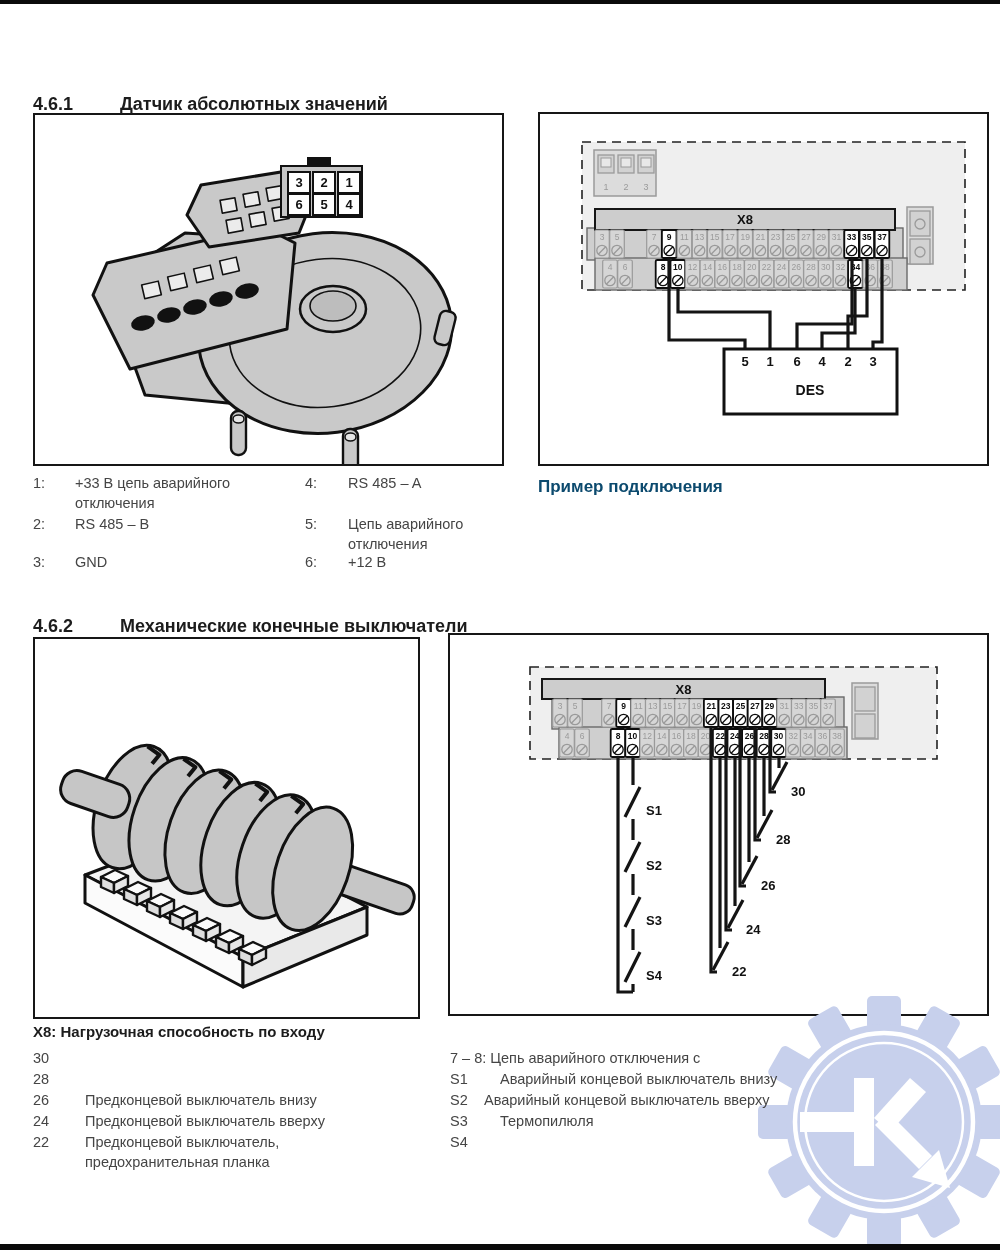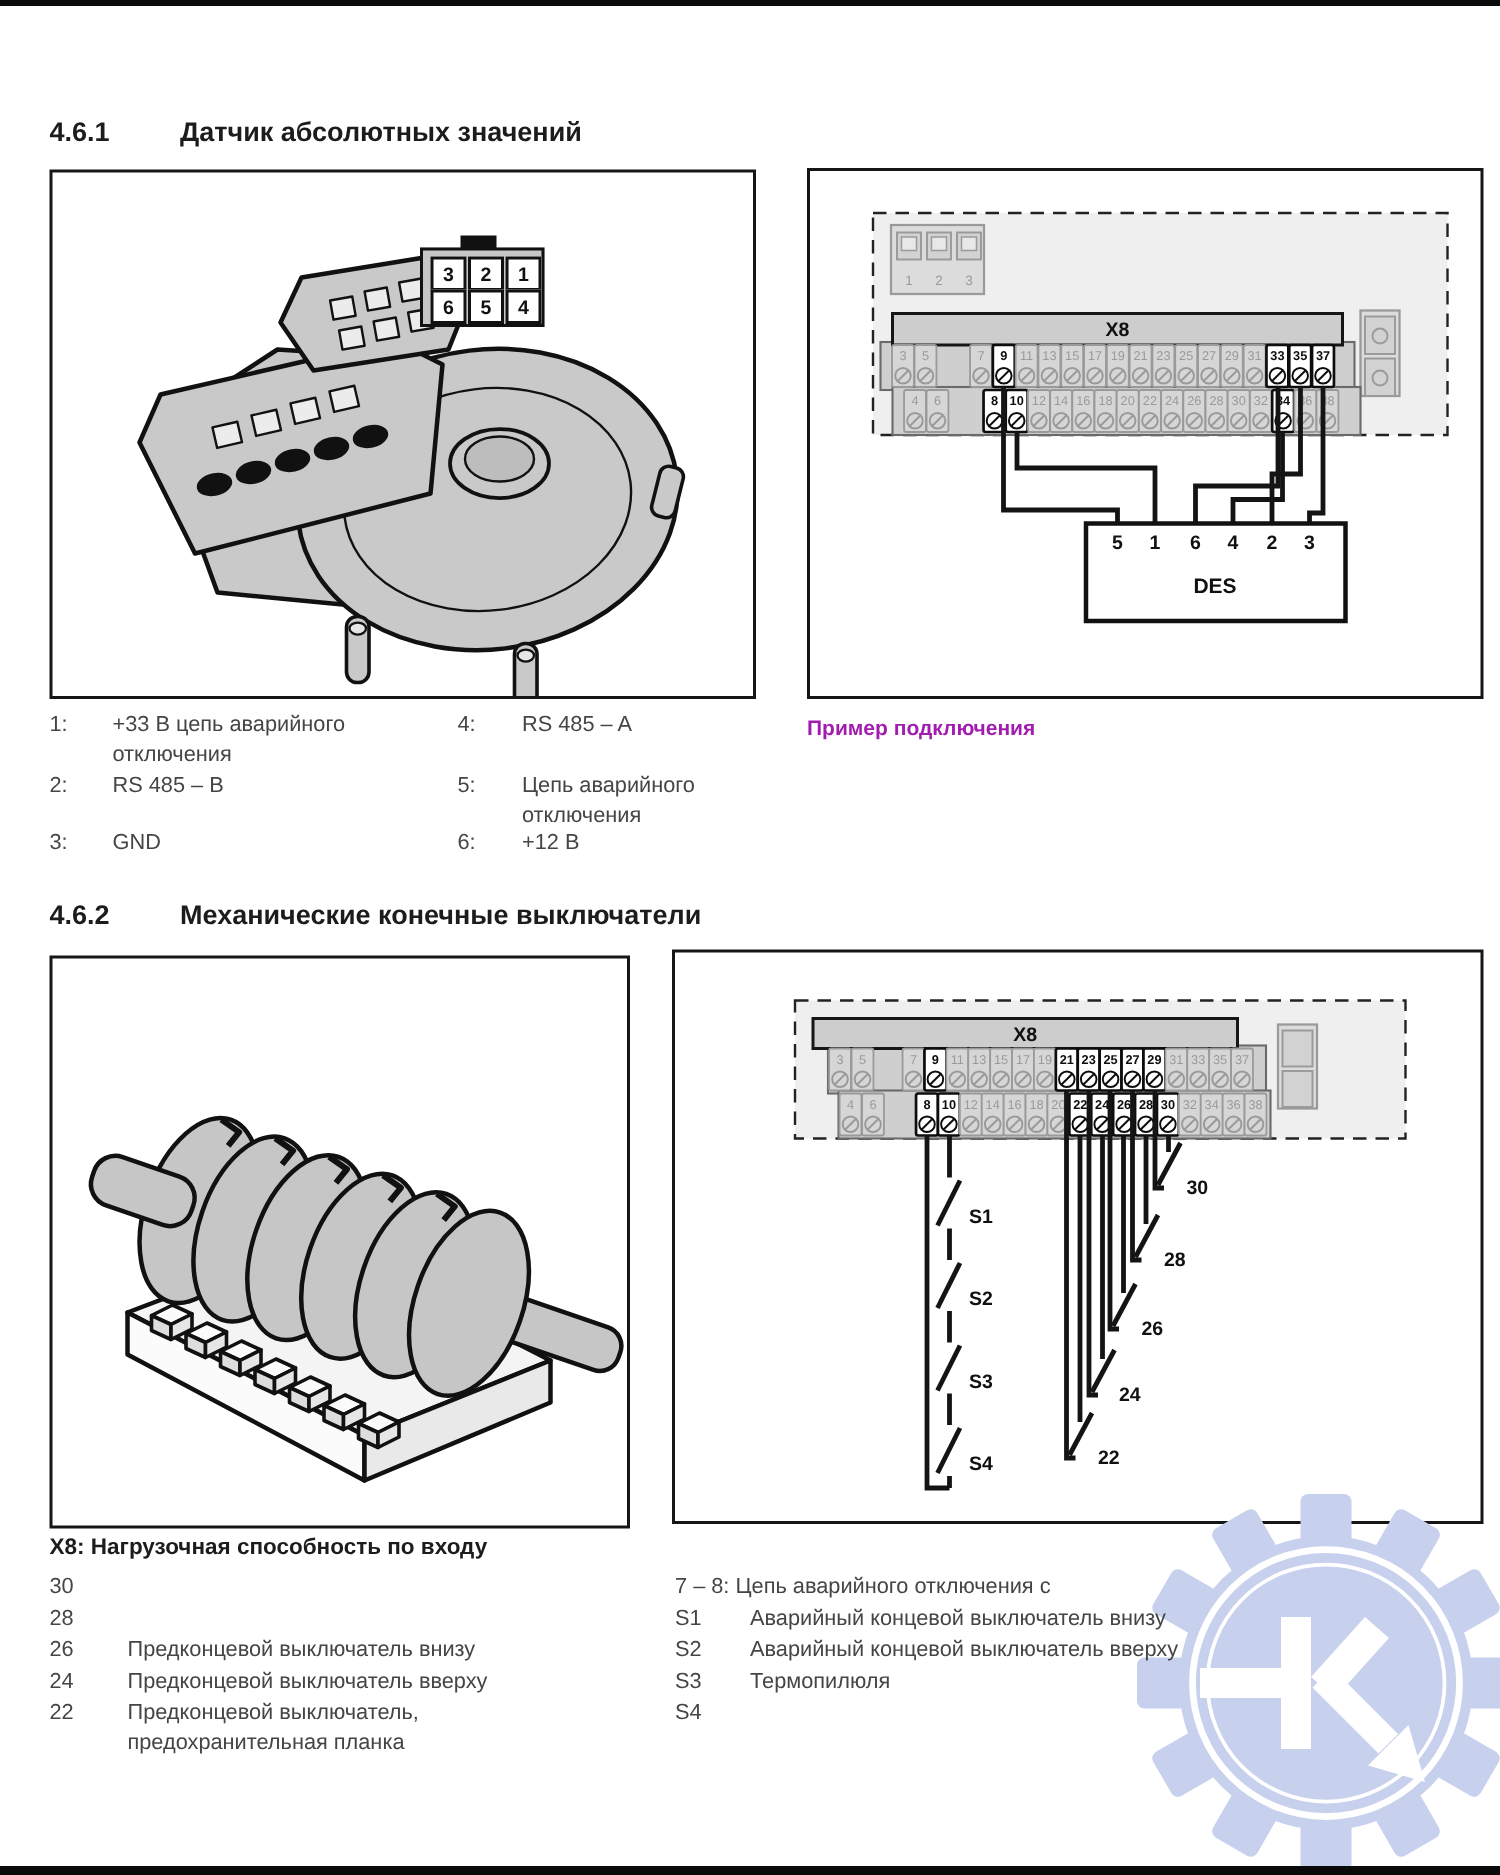--- a/index.html
+++ b/index.html
@@ -1,23 +1,23 @@
 <!DOCTYPE html>
 <html><head>
 <meta charset="utf-8">
 <style>
   html,body{margin:0;padding:0;background:#888;}
   .page{position:relative;width:1000px;height:1250px;background:#fff;overflow:hidden;
         font-family:"Liberation Sans",sans-serif;color:#222;}
   .edgebar{position:absolute;left:0;width:1000px;background:#0a0a0a;z-index:6;}
   .sec{position:absolute;font-size:18px;font-weight:bold;color:#1c1c1c;z-index:3;}
-  .sec .n{display:inline-block;width:87px;}
+  .sec .n{display:inline-block;width:87px;margin-top:16px;}
   .frame{position:absolute;border:2px solid #161616;background:#fff;z-index:1;}
   .frame svg{position:absolute;left:0;top:0;}
-  .cap{position:absolute;font-size:14px;font-weight:bold;color:#a21caf;z-index:3;}
+  .cap{position:absolute;font-size:17px;font-weight:bold;color:#0c4a6e;z-index:3;}
   .leg{position:absolute;font-size:14.5px;line-height:20px;color:#454545;white-space:pre-line;z-index:3;}
   .leg.b{font-weight:bold;color:#1c1c1c;font-size:15px;}
   .pinout{position:absolute;background:#c6c6c6;border:2.5px solid #111;z-index:2;}
   .pinout .tab{position:absolute;background:#111;}
   .pinout .cell{position:absolute;width:20px;height:19px;background:#fff;border:2.2px solid #111;
         font-size:13px;font-weight:bold;text-align:center;line-height:19px;color:#111;}
   .wm{position:absolute;z-index:2;}
   svg text{font-family:"Liberation Sans",sans-serif;}
 </style>
 </head>
@@ -723,18 +723,18 @@
     <div class="leg" style="left:85px;top:1090px;width:300px">Предконцевой выключатель внизу</div>
     <div class="leg" style="left:33px;top:1111px">24</div>
     <div class="leg" style="left:85px;top:1111px;width:300px">Предконцевой выключатель вверху</div>
     <div class="leg" style="left:33px;top:1132px">22</div>
     <div class="leg" style="left:85px;top:1132px;width:300px">Предконцевой выключатель,
 предохранительная планка</div>
     <div class="leg" style="left:450px;top:1048px">7 – 8: Цепь аварийного отключения с</div>
     <div class="leg" style="left:450px;top:1069px">S1</div>
     <div class="leg" style="left:500px;top:1069px;width:340px">Аварийный концевой выключатель внизу</div>
     <div class="leg" style="left:450px;top:1090px">S2</div>
-    <div class="leg" style="left:500px;top:1090px;width:340px">Аварийный концевой выключатель вверху</div>
+    <div class="leg" style="left:484px;top:1090px;width:340px">Аварийный концевой выключатель вверху</div>
     <div class="leg" style="left:450px;top:1111px">S3</div>
     <div class="leg" style="left:500px;top:1111px;width:340px">Термопилюля</div>
     <div class="leg" style="left:450px;top:1132px">S4</div>
 
 </div>
 
 </body></html>

